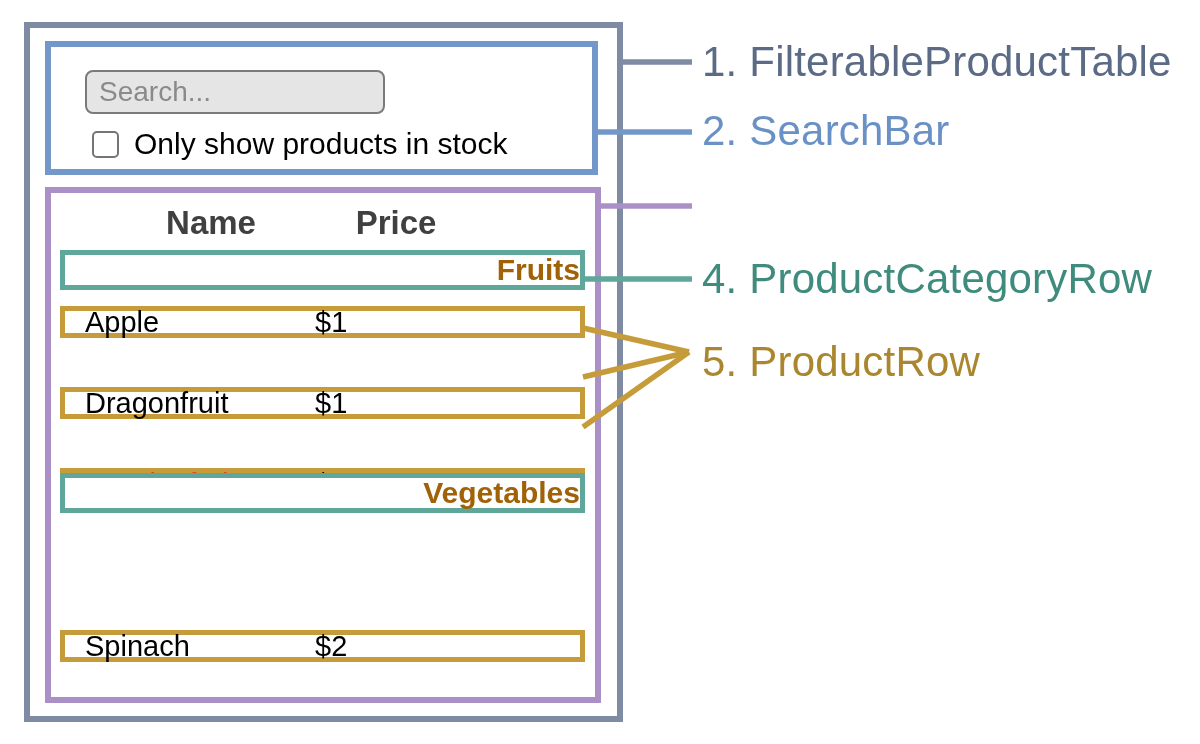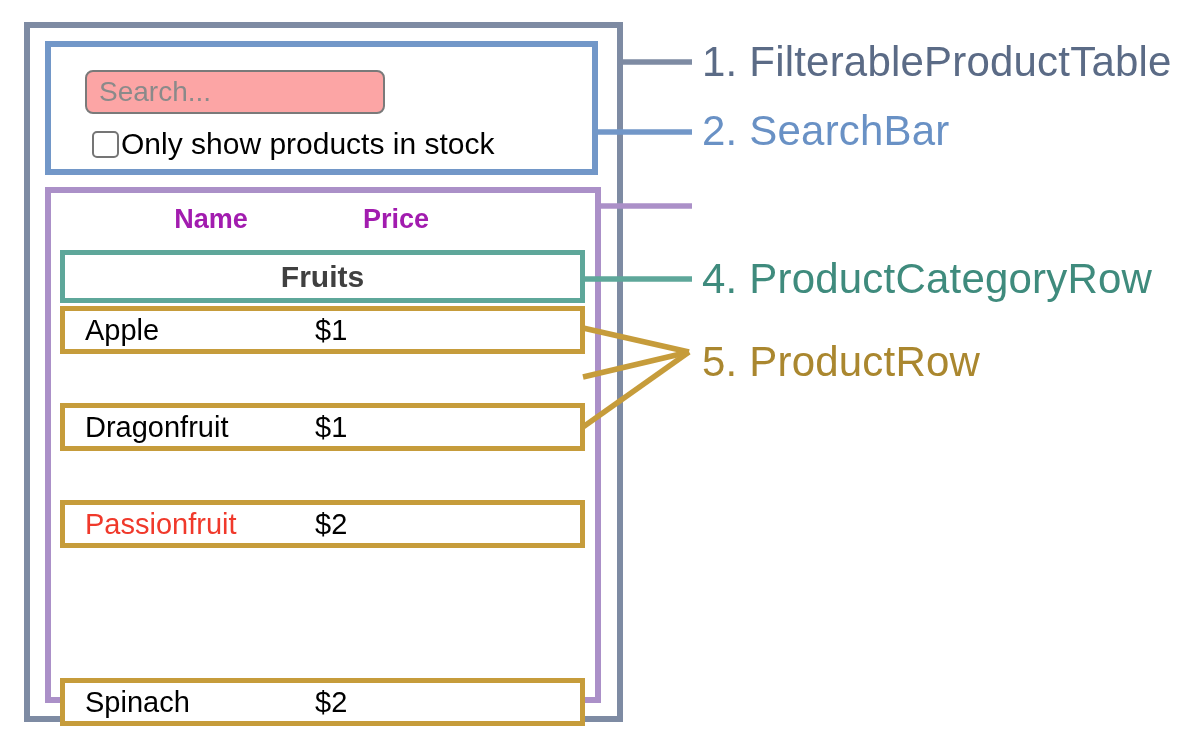--- a/index.html
+++ b/index.html
@@ -25,51 +25,51 @@
     left:45px;top:187px;width:556px;height:516px;
     border:6px solid #ab90c8;background:#ffffff;
   }
 
   
   .search-input{
     position:absolute;box-sizing:border-box;
     left:85px;top:70px;width:300px;height:44px;
     border:2px solid #7a7a7a;border-radius:8px;
     font-family:"Liberation Sans",sans-serif;
-    font-size:28px;color:#444;padding:0 12px;outline:none;background:#fca5a5;
+    font-size:28px;color:#444;padding:0 12px;outline:none;background:#e5e5e5;
   }
   .search-input::placeholder{color:#8a8a8a;opacity:1;}
   .checkbox-row{
-    left:92px;top:128px;height:32px;display:flex;align-items:center;gap:2px;
+    left:92px;top:128px;height:32px;display:flex;align-items:center;gap:15px;
   }
   .checkbox{
     width:27px;height:27px;box-sizing:border-box;
     border:2px solid #757575;border-radius:5px;background:#fff;
   }
   .checkbox-label{font-size:30px;color:#000;white-space:nowrap;}
 
   
   .col-header{
     top:204px;transform:translateX(-50%);
-    font-size:27px;font-weight:bold;color:#a21caf;white-space:nowrap;
+    font-size:33px;font-weight:bold;color:#404040;white-space:nowrap;
   }
   .col-header.name{left:211px;}
   .col-header.price{left:374px;margin-left:22px;}
 
   
   .row{
     left:60px;width:525px;background:#fff;
     display:flex;align-items:center;
   }
   .category-row{
-    height:53px;border:5px solid #5ea79a;
-    justify-content:center;font-size:30px;font-weight:bold;color:#404040;
+    height:40px;border:5px solid #5ea79a;
+    justify-content:flex-end;font-size:30px;font-weight:bold;color:#a16207;
   }
   .product-row{
-    height:48px;border:5px solid #c69c3b;position:relative;
+    height:32px;border:5px solid #c69c3b;position:relative;
     font-size:29px;color:#000;
   }
   .product-name{margin-left:20px;white-space:nowrap;}
   .product-price{position:absolute;left:250px;white-space:nowrap;}
   .out-of-stock{color:#f0392b;}
 
   .r-fruits{top:250px;}
   .r-apple{top:306px;}
   .r-dragonfruit{top:355px;}
   .r-passionfruit{top:404px;}
@@ -118,20 +118,23 @@
   </div>
   <div class="abs row product-row r-dragonfruit">
     <span class="product-name">Dragonfruit</span>
     <span class="product-price">$1</span>
   </div>
   <div class="abs row product-row r-passionfruit">
     <span class="product-name out-of-stock">Passionfruit</span>
     <span class="product-price">$2</span>
   </div>
 
+  <div class="abs row category-row r-vegetables">
+    <span>Vegetables</span>
+  </div>
 
   <div class="abs row product-row r-spinach">
     <span class="product-name">Spinach</span>
     <span class="product-price">$2</span>
   </div>
 
   <svg class="connector-svg" width="1200" height="744" viewBox="0 0 1200 744">
     <line x1="619" y1="62" x2="692" y2="62" stroke="#7e8ba3" stroke-width="5.5"></line>
     <line x1="595" y1="132" x2="692" y2="132" stroke="#7297c8" stroke-width="5.5"></line>
     <line x1="598" y1="206" x2="692" y2="206" stroke="#ab90c8" stroke-width="5.5"></line>

